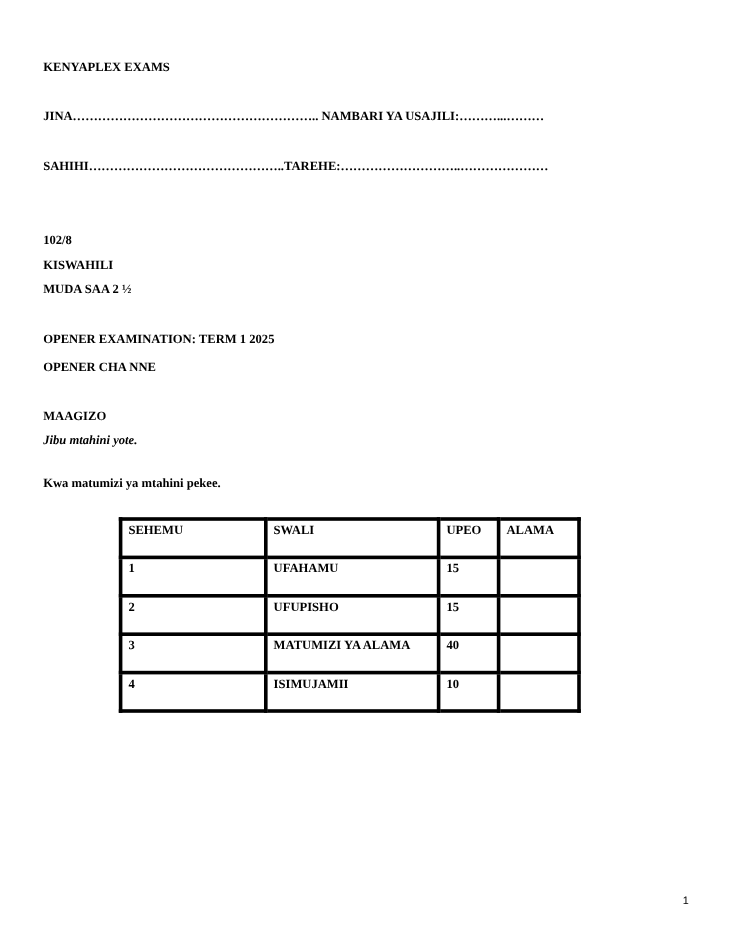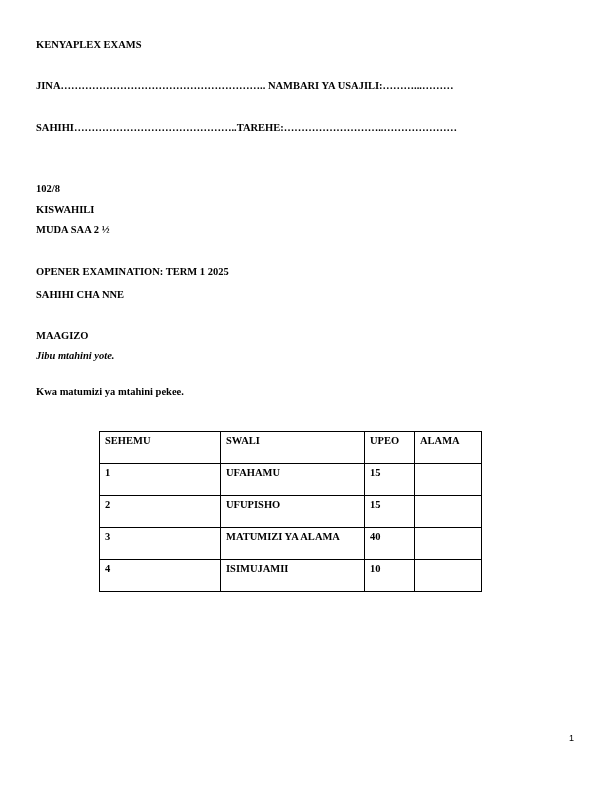--- a/index.html
+++ b/index.html
@@ -1,42 +1,42 @@
 <!DOCTYPE html>
 <html><head>
 <meta charset="utf-8">
 <style>
   html, body { margin: 0; padding: 0; background: #ffffff; }
   body { width: 612px; height: 792px; position: relative; overflow: hidden;
          font-family: "Liberation Serif", serif; color: #000; }
-  .t { position: absolute; font-size: 10.5px; font-weight: bold; white-space: nowrap; line-height: 13px; }
+  .t { position: absolute; font-size: 10.5px; font-weight: bold; white-space: nowrap; line-height: 13px; margin-top: 12px; }
   .i { font-style: italic; }
   table { position: absolute; left: 99px; top: 431px; border-collapse: collapse; }
-  td { border: 1px solid #000000; vertical-align: top; font-size: 10.5px; font-weight: bold;
+  td { border: 3px solid #000000; vertical-align: top; font-size: 10.5px; font-weight: bold;
        padding: 2px 5px 0 5px; height: 32px; box-sizing: border-box; line-height: 13px; }
   td.c0 { width: 121px; }
   td.c1 { width: 144px; }
   td.c2 { width: 50px; }
   td.c3 { width: 67px; }
   .pg { position: absolute; left: 569px; top: 732px; font-family: "Liberation Sans", sans-serif;
         font-size: 9px; font-weight: normal; }
 </style>
 </head>
 <body>
 
 <div class="t" style="left:36px; top:38px;">KENYAPLEX EXAMS</div>
 <div class="t" style="left:36px; top:79px;">JINA………………………………………………….. NAMBARI YA USAJILI:………...………</div>
 <div class="t" style="left:36px; top:121px;">SAHIHI………………………………………..TAREHE:………………………..…………………</div>
 
 <div class="t" style="left:36px; top:182px;">102/8</div>
 <div class="t" style="left:36px; top:203px;">KISWAHILI</div>
 <div class="t" style="left:36px; top:223px;">MUDA SAA 2 ½</div>
 
 <div class="t" style="left:36px; top:265px;">OPENER EXAMINATION: TERM 1 2025</div>
-<div class="t" style="left:36px; top:288px;">SAHIHI CHA NNE</div>
+<div class="t" style="left:36px; top:288px;">OPENER CHA NNE</div>
 
 <div class="t" style="left:36px; top:329px;">MAAGIZO</div>
 <div class="t i" style="left:36px; top:349px;">Jibu mtahini yote.</div>
 
 <div class="t" style="left:36px; top:385px;">Kwa matumizi ya mtahini pekee.</div>
 
 <table>
   <tbody>
       <tr>
     <td class="c0">SEHEMU</td>

